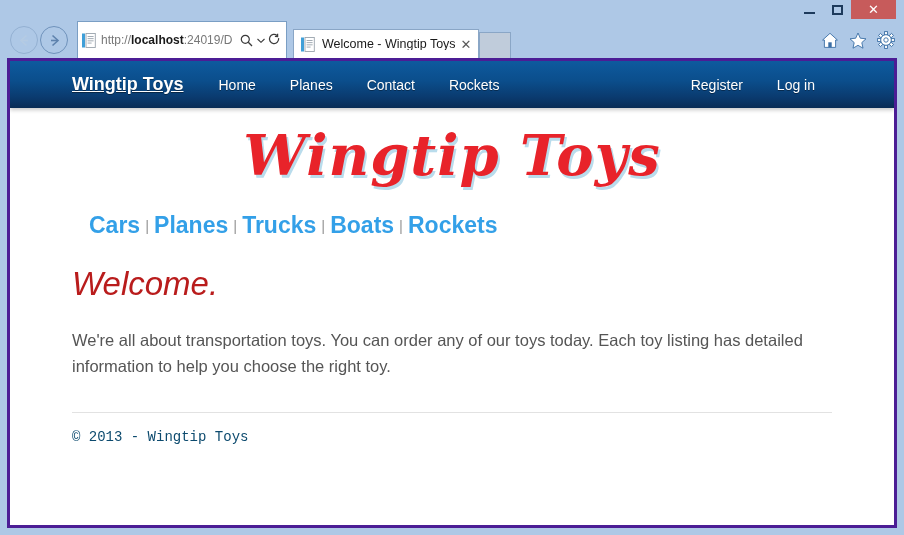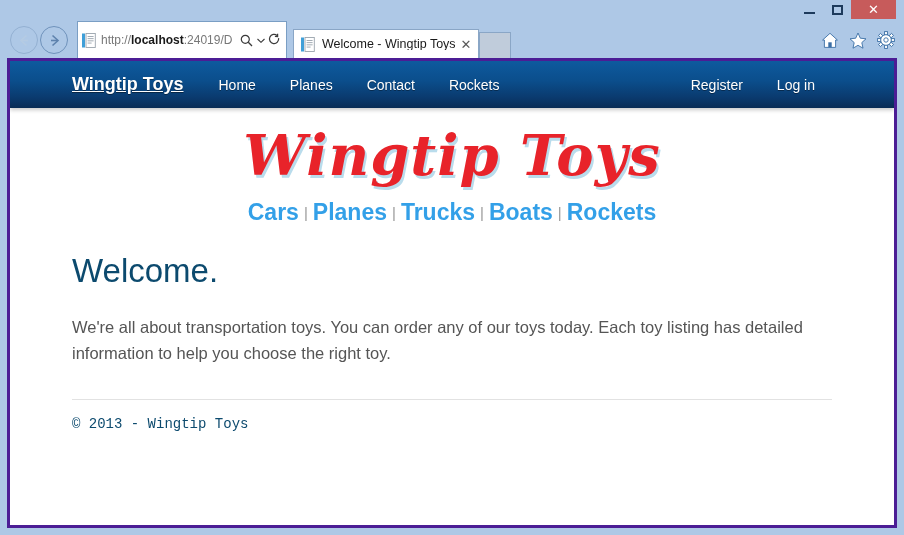--- a/index.html
+++ b/index.html
@@ -278,47 +278,48 @@
     font-weight: bold;
     font-size: 56px;
     line-height: 1.05;
     color: #e8232a;
     letter-spacing: 1px;
     text-shadow: 2px 3px 0 #b9dcec;
     white-space: nowrap;
   }
 
   #category-links {
-    text-align: center;
-    margin: 0;
+    text-align: left;
+    margin: 13px;
     padding: 8px 0 4px 0;
     white-space: nowrap;
   }
   .cat-link {
     color: #33a0e8;
     font-size: 23px;
     font-weight: bold;
     text-decoration: none;
     padding: 0 4px;
   }
   .cat-sep {
     color: #9a9a9a;
     font-size: 15px;
     padding: 0 1px;
     position: relative;
     top: -2px;
   }
 
   #welcome-heading {
-    color: #0c4a6e;
+    color: #b91c1c;
     font-size: 33px;
     font-weight: normal;
     margin: 22px 0 0 0;
     padding: 0;
     line-height: 1.15;
+    font-style: italic;
   }
   #tagline-heading {
     color: #3a7ca8;
     font-size: 25px;
     font-weight: normal;
     margin: 17px 0 0 0;
     padding: 0;
     line-height: 1.2;
   }
   #intro-paragraph {

